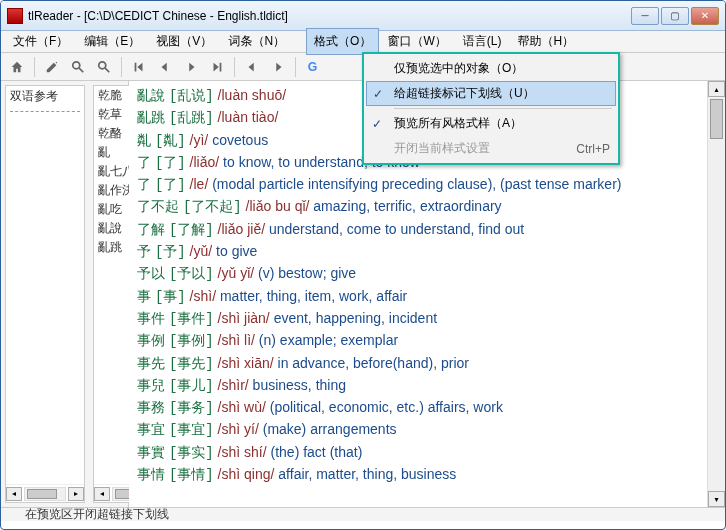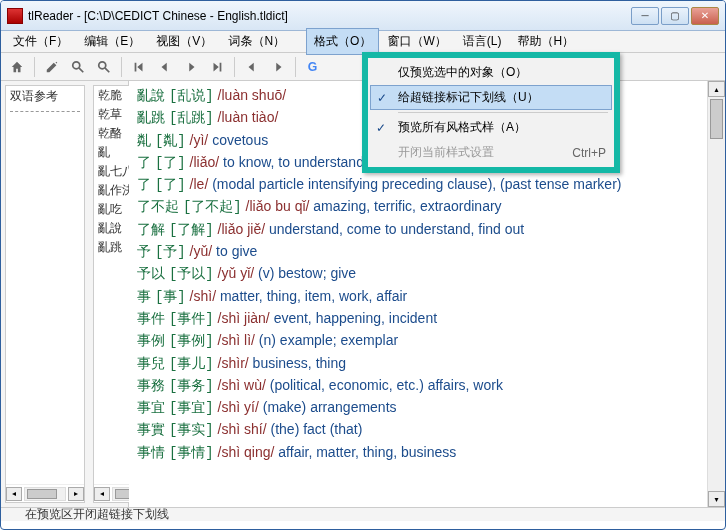--- a/index.html
+++ b/index.html
@@ -35,21 +35,21 @@
 .dict { flex: 1; padding: 4px 8px; overflow: hidden; font-size: 14px; line-height: 1.45; }
 .entry { margin-bottom: 1px; }
 .trad { color: #1a7040; font-family: "SimSun", serif; }
 .simp { color: #1a7040; font-family: Liberation Mono, monospace; }
 .pin { color: #8b2f2f; }
 .def { color: #1c4c8c; }
 .vscroll { width: 18px; background: #f0f0f0; border-left: 1px solid #ddd; display: flex; flex-direction: column; }
 .vsbtn { height: 16px; border: 1px solid #aaa; background: #eee; font-size: 8px; display: flex; align-items: center; justify-content: center; }
 .vstrack { flex: 1; position: relative; }
 .vsthumb { position: absolute; top: 2px; left: 2px; right: 2px; height: 40px; background: #ccc; border: 1px solid #999; }
-.dropdown { position: absolute; top: 52px; left: 362px; width: 258px; background: #f2f2f2; border: 6px solid #14b8a6; box-shadow: 2px 2px 4px rgba(0,0,0,0.3); z-index: 100; padding: 2px; }
+.dropdown { position: absolute; top: 52px; left: 362px; width: 258px; background: #f2f2f2; border: 2px solid #14b8a6; box-shadow: 2px 2px 4px rgba(0,0,0,0.3); z-index: 100; padding: 2px; }
 .dditem { display: flex; align-items: center; padding: 4px 6px 4px 28px; position: relative; font-size: 12px; }
 .dditem.hover { background: #c4ddf5; border: 1px solid #7da2ce; padding: 3px 5px 3px 27px; }
 .dditem .chk { position: absolute; left: 6px; color: #1c4c8c; }
 .dditem .accel { margin-left: auto; color: #666; }
 .dditem.disabled { color: #999; }
 .ddsep { height: 1px; background: #ccc; margin: 2px 4px 2px 28px; }
 .statusbar { height: 14px; background: #f4f4f4; border-top: 1px solid #ccc; display: flex; align-items: center; padding: 0 24px; font-size: 12px; color: #333; }
 </style>
 </head>
 <body>
@@ -195,20 +195,21 @@
         <div class="entry"><span class="trad">亃</span>  <span class="simp">[亃]</span> <span class="pin">/yì/</span>   <span class="def">covetous</span></div>
         <div class="entry"><span class="trad">了</span>  <span class="simp">[了]</span> <span class="pin">/liǎo/</span>   <span class="def">to know, to understand, to know</span></div>
         <div class="entry"><span class="trad">了</span>  <span class="simp">[了]</span> <span class="pin">/le/</span>   <span class="def">(modal particle intensifying preceding clause), (past tense marker)</span></div>
         <div class="entry"><span class="trad">了不起</span>  <span class="simp">[了不起]</span> <span class="pin">/liǎo bu qǐ/</span>   <span class="def">amazing, terrific, extraordinary</span></div>
         <div class="entry"><span class="trad">了解</span>  <span class="simp">[了解]</span> <span class="pin">/liǎo jiě/</span>   <span class="def">understand, come to understand, find out</span></div>
         <div class="entry"><span class="trad">予</span>  <span class="simp">[予]</span> <span class="pin">/yǔ/</span>   <span class="def">to give</span></div>
         <div class="entry"><span class="trad">予以</span>  <span class="simp">[予以]</span> <span class="pin">/yǔ yǐ/</span>   <span class="def">(v) bestow; give</span></div>
         <div class="entry"><span class="trad">事</span>  <span class="simp">[事]</span> <span class="pin">/shì/</span>   <span class="def">matter, thing, item, work, affair</span></div>
         <div class="entry"><span class="trad">事件</span>  <span class="simp">[事件]</span> <span class="pin">/shì jiàn/</span>   <span class="def">event, happening, incident</span></div>
         <div class="entry"><span class="trad">事例</span>  <span class="simp">[事例]</span> <span class="pin">/shì lì/</span>   <span class="def">(n) example; exemplar</span></div>
+        <div class="entry"><span class="trad">事先</span>  <span class="simp">[事先]</span> <span class="pin">/shì xiān/</span>   <span class="def">in advance, before(hand), prior</span></div>
         <div class="entry"><span class="trad">事兒</span>  <span class="simp">[事儿]</span> <span class="pin">/shìr/</span>   <span class="def">business, thing</span></div>
         <div class="entry"><span class="trad">事務</span>  <span class="simp">[事务]</span> <span class="pin">/shì wù/</span>   <span class="def">(political, economic, etc.) affairs, work</span></div>
         <div class="entry"><span class="trad">事宜</span>  <span class="simp">[事宜]</span> <span class="pin">/shì yí/</span>   <span class="def">(make) arrangements</span></div>
         <div class="entry"><span class="trad">事實</span>  <span class="simp">[事实]</span> <span class="pin">/shì shí/</span>   <span class="def">(the) fact (that)</span></div>
         <div class="entry"><span class="trad">事情</span>  <span class="simp">[事情]</span> <span class="pin">/shì qing/</span>   <span class="def">affair, matter, thing, business</span></div>
       </div>
     <div class="vscroll">
       <div class="vsbtn">▴</div>
       <div class="vstrack">
           <div class="vsthumb"></div>

